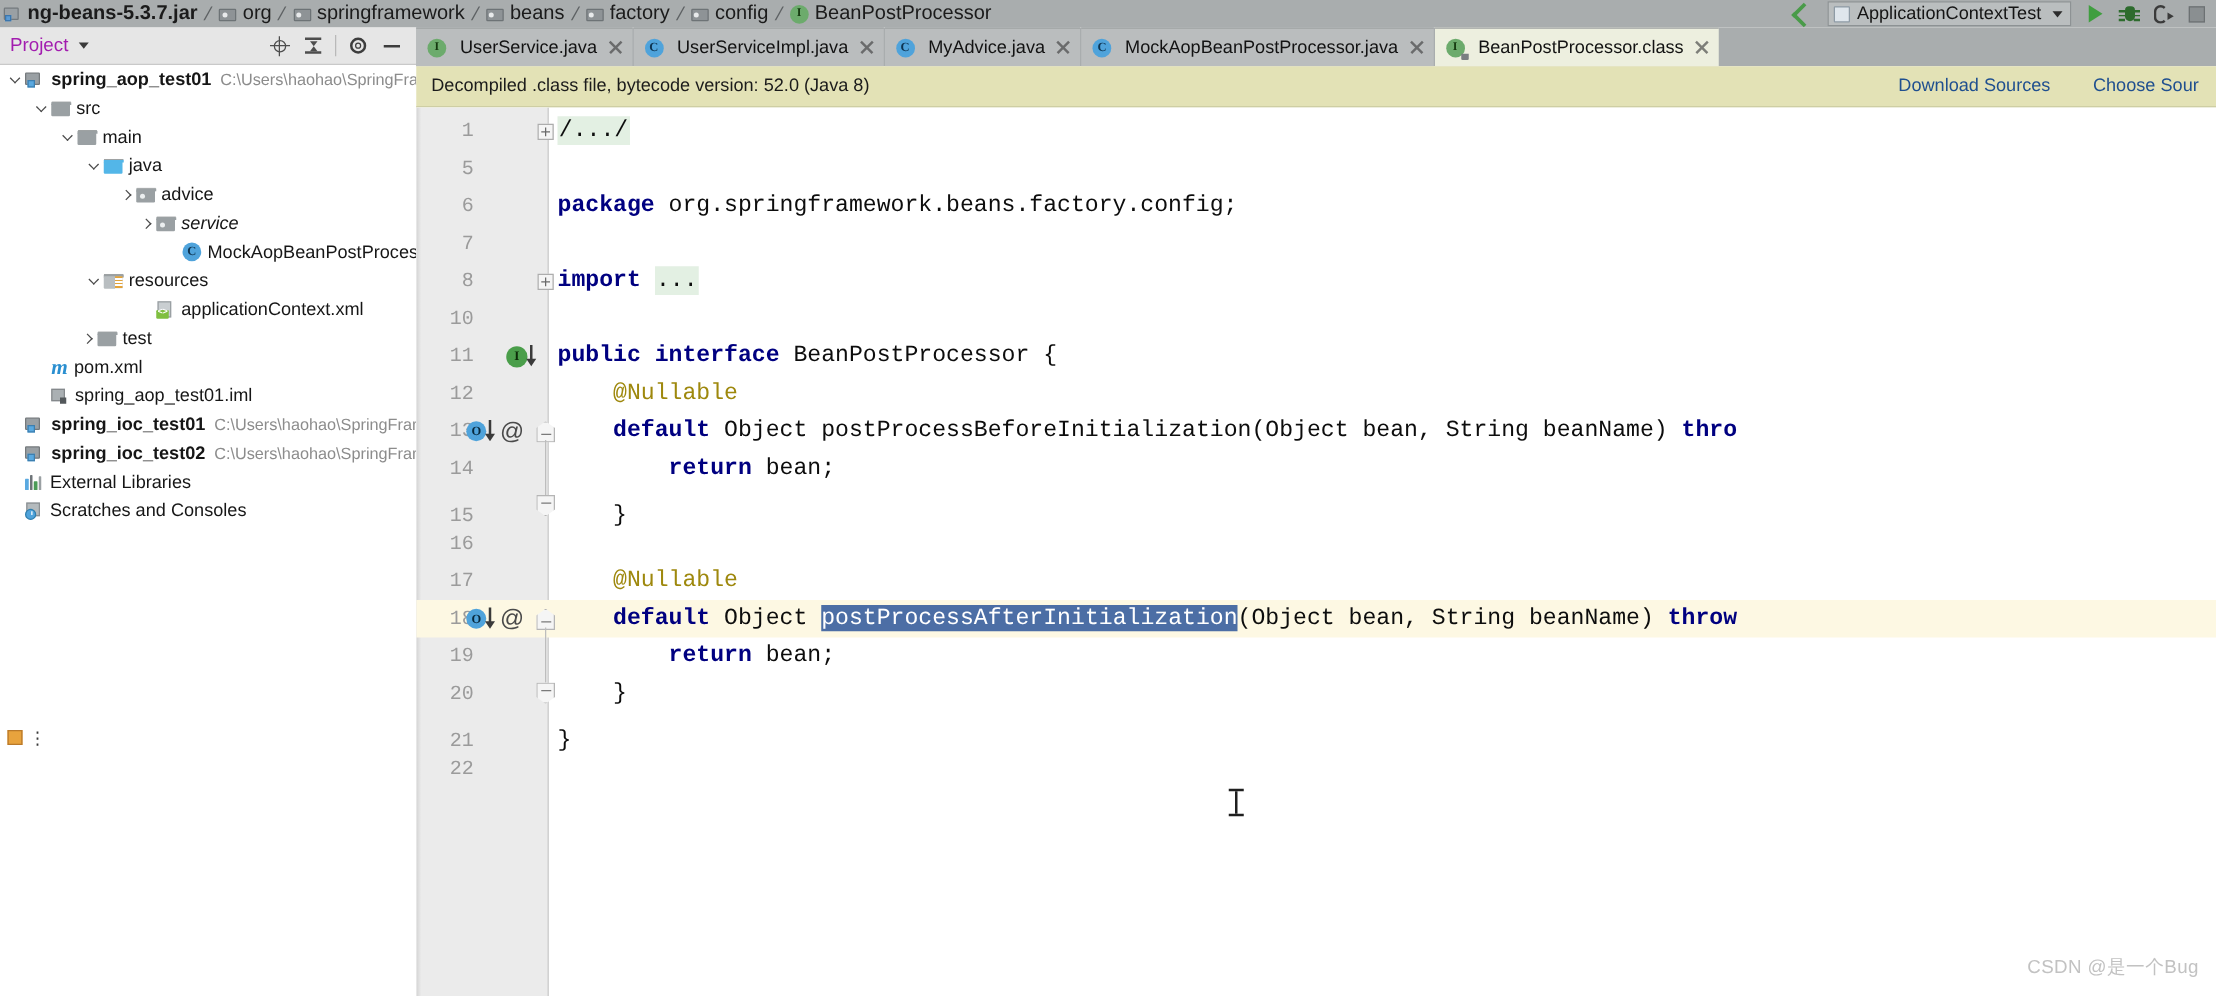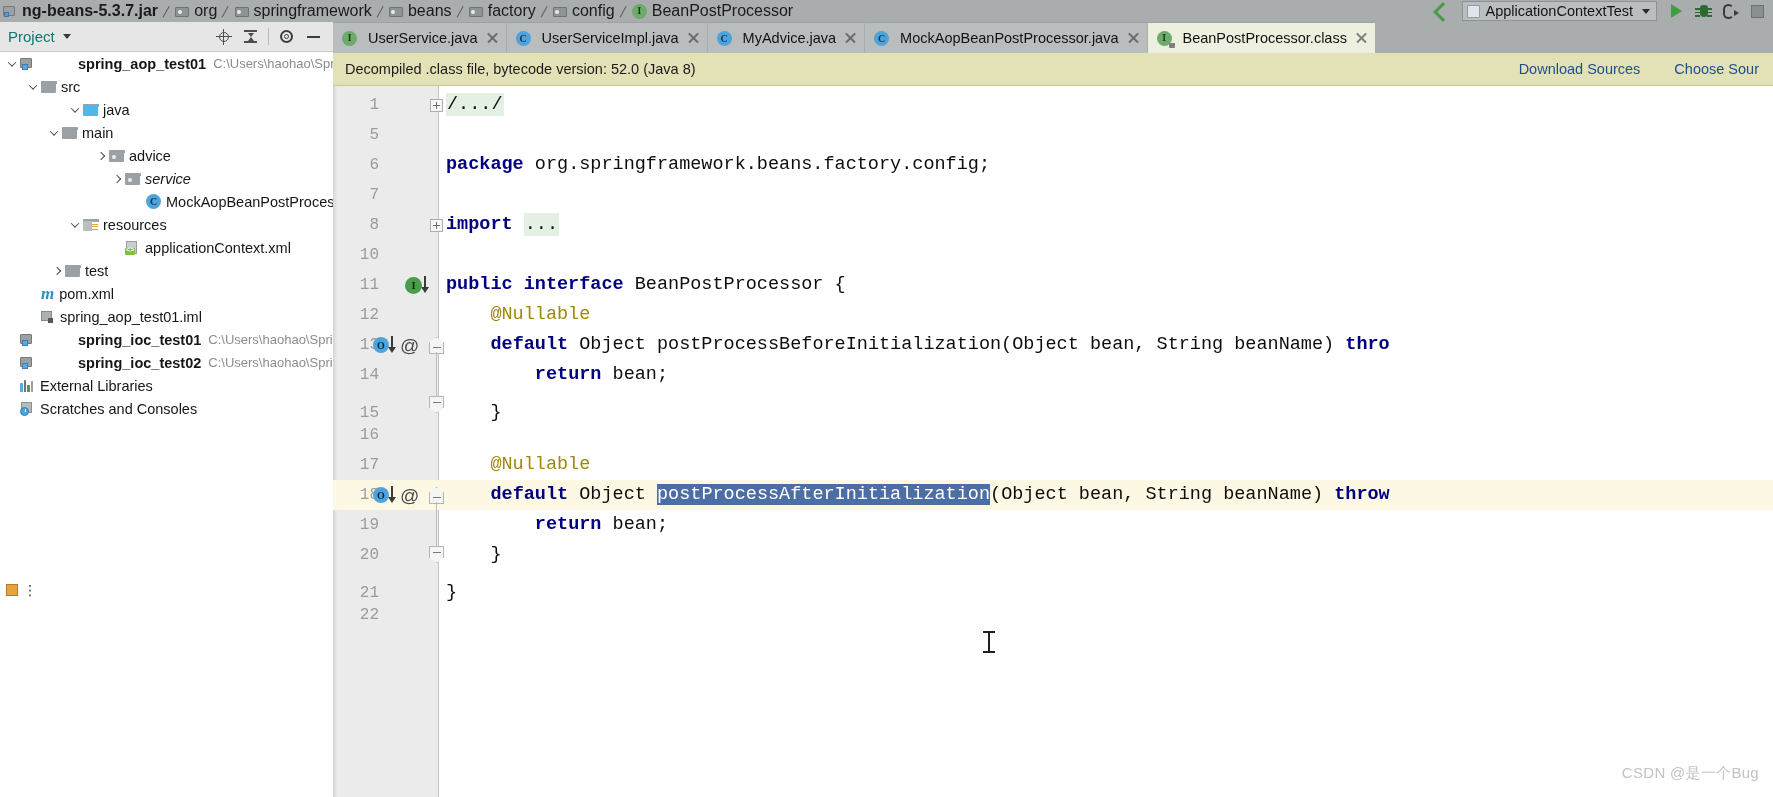--- a/index.html
+++ b/index.html
@@ -92,21 +92,21 @@
   .ic-coverage .t { position:absolute; right:-1px; top:6px; width:0;height:0;
     border-left:5px solid #3a3a3a; border-top:3.5px solid transparent; border-bottom:3.5px solid transparent; }
   .ic-stop { width: 13px; height: 13px; background: #8a8f91; border: 1px solid #6c7173; }
 
   
   #proj-header {
     position: absolute; left: 0; top: 22px; width: 333px; height: 30px;
     background: #e6e6e6; display: flex; align-items: center; padding-left: 8px;
     border-bottom: 1px solid #c9c9c9;
   }
-  #proj-title { font-size: 15px; color: #0f766e; }
+  #proj-title { font-size: 15px; color: #a21caf; }
   #proj-title-caret {
     margin-left: 8px; width: 0; height: 0;
     border-left: 4.5px solid transparent; border-right: 4.5px solid transparent;
     border-top: 5.5px solid #3a3a3a;
   }
   #proj-header-actions { margin-left: auto; display: flex; align-items: center; padding-right: 6px; }
   .ph-btn { width: 27px; height: 26px; display:flex; align-items:center; justify-content:center; }
   .ic-target { position: relative; width: 16px; height: 16px; }
   .ic-target .ring { position:absolute; left:3px; top:3px; width:10px;height:10px;
     border:1.6px solid #4d4d4d; border-radius:50%; }
@@ -138,21 +138,21 @@
     white-space: nowrap; padding-right: 4px;
   }
   .row.sel { background: #d4d4d4; }
   .twisty { width: 16px; height: 23px; display:flex; align-items:center; justify-content:center; flex:none; }
   .twisty .chev {
     width: 6px; height: 6px; border-right: 1.8px solid #4a4a4a; border-bottom: 1.8px solid #4a4a4a;
   }
   .twisty.open .chev { transform: rotate(45deg) translate(-1px,-1px); }
   .twisty.closed .chev { transform: rotate(-45deg) translate(0px,0px); }
   .row-label { font-size: 14.5px; color: #161616; }
-  .row-label.bold { font-weight: bold; margin-left: 37px; }
+  .row-label.bold { font-weight: bold; }
   .row-path { font-size: 13px; color: #8c8c8c; margin-left: 7px; }
 
   .ic-folder { width: 15px; height: 12px; position: relative; flex: none; margin-right: 5px; }
   .ic-folder .tab { position:absolute; left:0; top:0; width:7px; height:3px;
     background:#9aa0a3; border-radius:1px 1px 0 0; }
   .ic-folder .bd { position:absolute; left:0; top:2.5px; width:15px; height:9.5px;
     background:#9aa0a3; border-radius:1px; }
   .ic-folder.blue .tab, .ic-folder.blue .bd { background: #53b6e8; }
   .ic-folder.res .bd { background: #b9bec1; }
   .ic-folder.res::after { content:""; position:absolute; right:0; top:2.5px; width:6px; height:9.5px;
@@ -470,39 +470,39 @@
     <div class="row" style="padding-left: 25px;">
       <span class="twisty open">
         <i class="chev"></i>
       </span>
       <span class="ic-folder">
         <i class="tab"></i>
         <i class="bd"></i>
       </span>
       <span class="row-label">src</span>
     </div>
+    <div class="row" style="padding-left: 46px;">
+      <span class="twisty open">
+        <i class="chev"></i>
+      </span>
+      <span class="ic-folder">
+        <i class="tab"></i>
+        <i class="bd"></i>
+      </span>
+      <span class="row-label">main</span>
+    </div>
     <div class="row" style="padding-left: 67px;">
       <span class="twisty open">
         <i class="chev"></i>
       </span>
       <span class="ic-folder blue">
         <i class="tab"></i>
         <i class="bd"></i>
       </span>
       <span class="row-label">java</span>
-    </div>
-    <div class="row" style="padding-left: 46px;">
-      <span class="twisty open">
-        <i class="chev"></i>
-      </span>
-      <span class="ic-folder">
-        <i class="tab"></i>
-        <i class="bd"></i>
-      </span>
-      <span class="row-label">main</span>
     </div>
     <div class="row" style="padding-left: 81px; margin-left: 12px;">
       <span class="twisty closed">
         <i class="chev"></i>
       </span>
       <span class="ic-folder pkg">
         <i class="tab"></i>
         <i class="bd"></i>
       </span>
       <span class="row-label">advice</span>
@@ -533,21 +533,21 @@
       <span class="row-label">resources</span>
     </div>
     <div class="row" style="padding-left: 109px;">
       <span class="twisty "></span>
       <span class="ic-xml">
         <i class="pg"></i>
         <i class="gr"></i>
       </span>
       <span class="row-label">applicationContext.xml</span>
     </div>
-    <div class="row" style="padding-left: 49px;">
+    <div class="row" style="padding-left: 62px;">
       <span class="twisty closed">
         <i class="chev"></i>
       </span>
       <span class="ic-folder">
         <i class="tab"></i>
         <i class="bd"></i>
       </span>
       <span class="row-label">test</span>
     </div>
     <div class="row" style="padding-left: 25px;">

